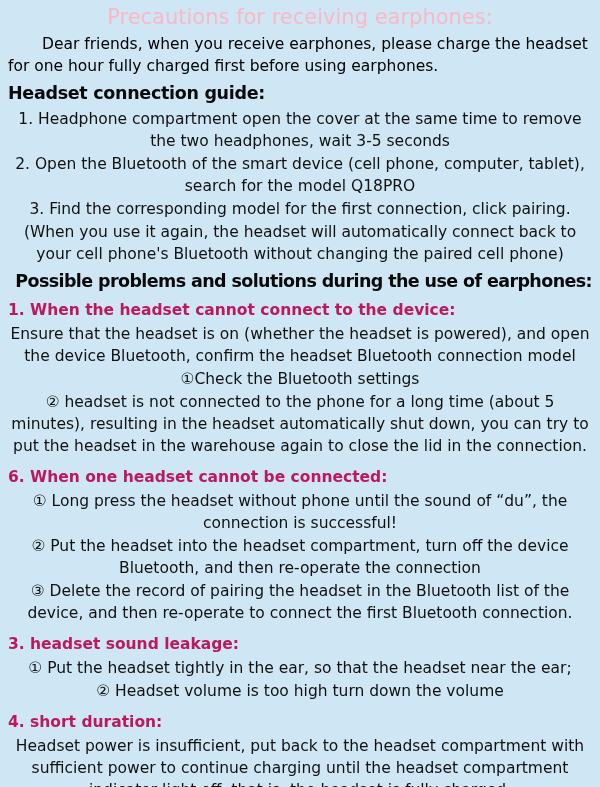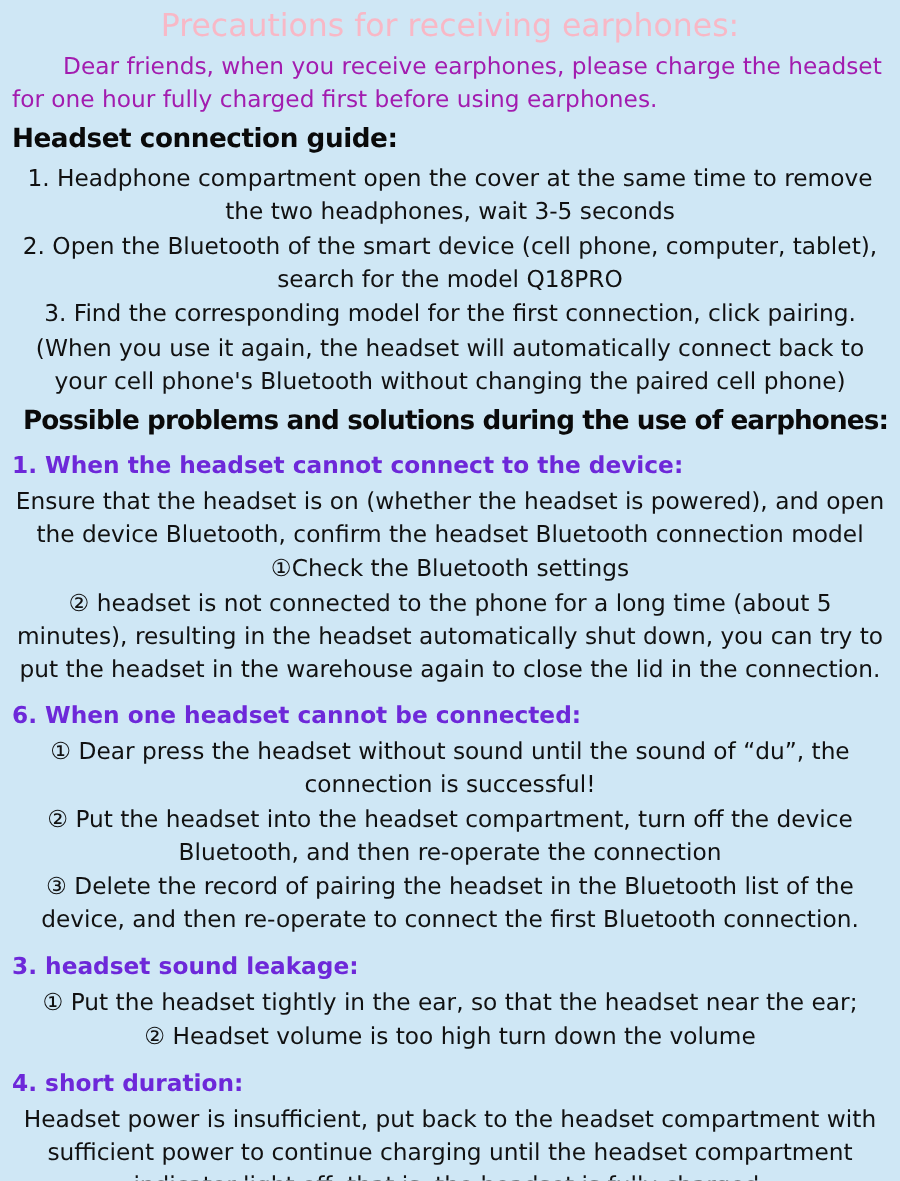--- a/index.html
+++ b/index.html
@@ -29,21 +29,21 @@
     letter-spacing: 0px;
     margin: 2px 0 4px 0;
     line-height: 1.1;
     font-family: "DejaVu Sans", sans-serif;
   }
   .intro {
     font-size: 15.5px;
     line-height: 1.42;
     margin: 0 0 6px 0;
     text-indent: 34px;
-    color: #a21caf;
+    color: #000000;
   }
   .section-head {
     font-size: 17.5px;
     font-weight: bold;
     line-height: 1.2;
     margin: 6px 0 4px 0;
     color: #0a0a0a;
     letter-spacing: -0.3px;
   }
   .section-head.wide {
@@ -55,21 +55,21 @@
     line-height: 1.42;
     margin: 0 0 1px 0;
     color: #111;
     text-align: center;
   }
   .sub-head {
     font-size: 15.5px;
     font-weight: bold;
     line-height: 1.42;
     margin: 9px 0 2px 0;
-    color: #6d28d9;
+    color: #be185d;
   }
   .sub-head.first {
     margin-top: 7px;
   }
 </style>
 </head>
 <body>
 
 <div class="page">
 
@@ -85,21 +85,21 @@
   <p class="para">(When you use it again, the headset will automatically connect back to your cell phone's Bluetooth without changing the paired cell phone)</p>
 
   <div class="section-head wide">Possible problems and solutions during the use of earphones:</div>
 
   <div class="sub-head first">1. When the headset cannot connect to the device:</div>
   <p class="para">Ensure that the headset is on (whether the headset is powered), and open the device Bluetooth, confirm the headset Bluetooth connection model</p>
   <p class="para">①Check the Bluetooth settings</p>
   <p class="para">② headset is not connected to the phone for a long time (about 5 minutes), resulting in the headset automatically shut down, you can try to put the headset in the warehouse again to close the lid in the connection.</p>
 
   <div class="sub-head">6. When one headset cannot be connected:</div>
-  <p class="para">① Dear press the headset without sound until the sound of “du”, the connection is successful!</p>
+  <p class="para">① Long press the headset without phone until the sound of “du”, the connection is successful!</p>
   <p class="para">② Put the headset into the headset compartment, turn off the device Bluetooth, and then re-operate the connection</p>
   <p class="para">③ Delete the record of pairing the headset in the Bluetooth list of the device, and then re-operate to connect the first Bluetooth connection.</p>
 
   <div class="sub-head">3. headset sound leakage:</div>
   <p class="para">① Put the headset tightly in the ear, so that the headset near the ear;</p>
   <p class="para">② Headset volume is too high turn down the volume</p>
 
   <div class="sub-head">4. short duration:</div>
   <p class="para">Headset power is insufficient, put back to the headset compartment with sufficient power to continue charging until the headset compartment indicator light off, that is, the headset is fully charged.</p>
 

